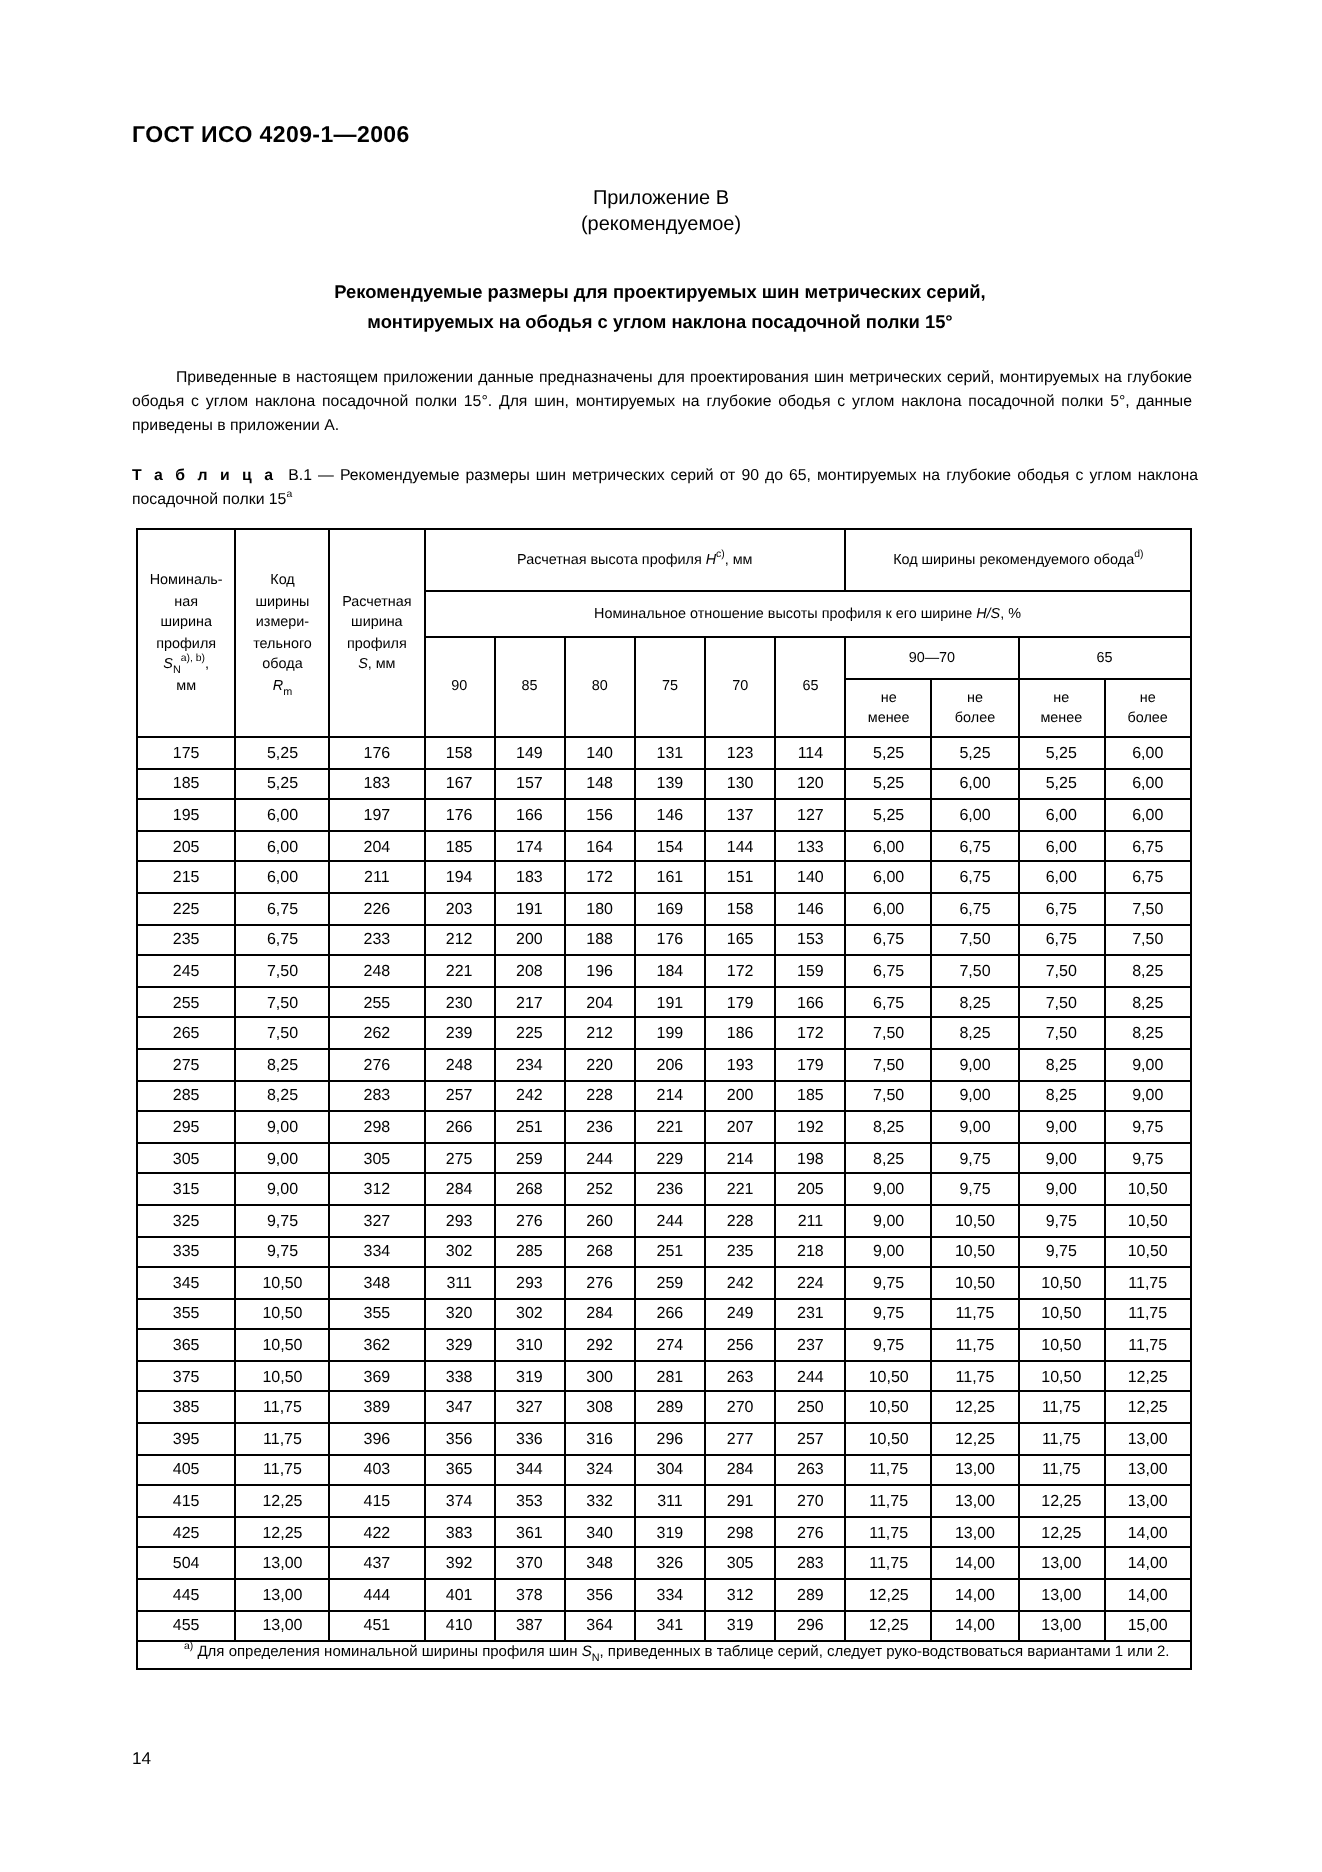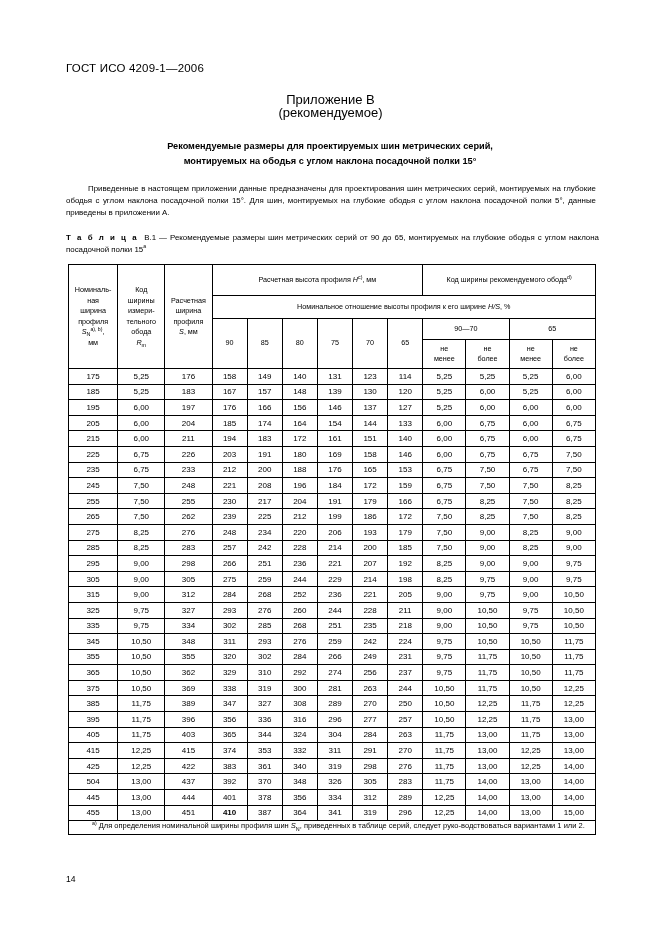--- a/index.html
+++ b/index.html
@@ -19,31 +19,31 @@
     position: absolute;
     left: 0; top: 0;
     width: 661px;
     height: 936px;
   }
   .doc-header {
     position: absolute;
     left: 66px;
     top: 62px;
     font-size: 11.5px;
-    font-weight: normal;
+    font-weight: bold;
     letter-spacing: 0.2px;
     text-align: right;
   }
   .annex-block {
     position: absolute;
     left: 0;
     top: 93px;
     width: 661px;
     text-align: center;
-    font-size: 13px;
+    font-size: 10px;
     line-height: 13px;
   }
   .title-block {
     position: absolute;
     left: 80px;
     top: 139px;
     width: 500px;
     text-align: center;
     font-size: 9.2px;
     font-weight: bold;
@@ -635,21 +635,21 @@
           <td>289</td>
           <td>12,25</td>
           <td>14,00</td>
           <td>13,00</td>
           <td class="outer-r">14,00</td>
         </tr>
         <tr>
           <td class="outer-l" style="border-bottom-width: 1.1px;">455</td>
           <td style="border-bottom-width: 1.1px;">13,00</td>
           <td style="border-bottom-width: 1.1px; text-align: center;">451</td>
-          <td style="border-bottom-width: 1.1px; font-weight: bold;">410</td>
+          <td style="border-bottom-width: 1.1px;">410</td>
           <td style="border-bottom-width: 1.1px;">387</td>
           <td style="border-bottom-width: 1.1px;">364</td>
           <td style="border-bottom-width: 1.1px;">341</td>
           <td style="border-bottom-width: 1.1px;">319</td>
           <td style="border-bottom-width: 1.1px;">296</td>
           <td style="border-bottom-width: 1.1px;">12,25</td>
           <td style="border-bottom-width: 1.1px;">14,00</td>
           <td style="border-bottom-width: 1.1px;">13,00</td>
           <td class="outer-r" style="border-bottom-width: 1.1px;">15,00</td>
         </tr>

